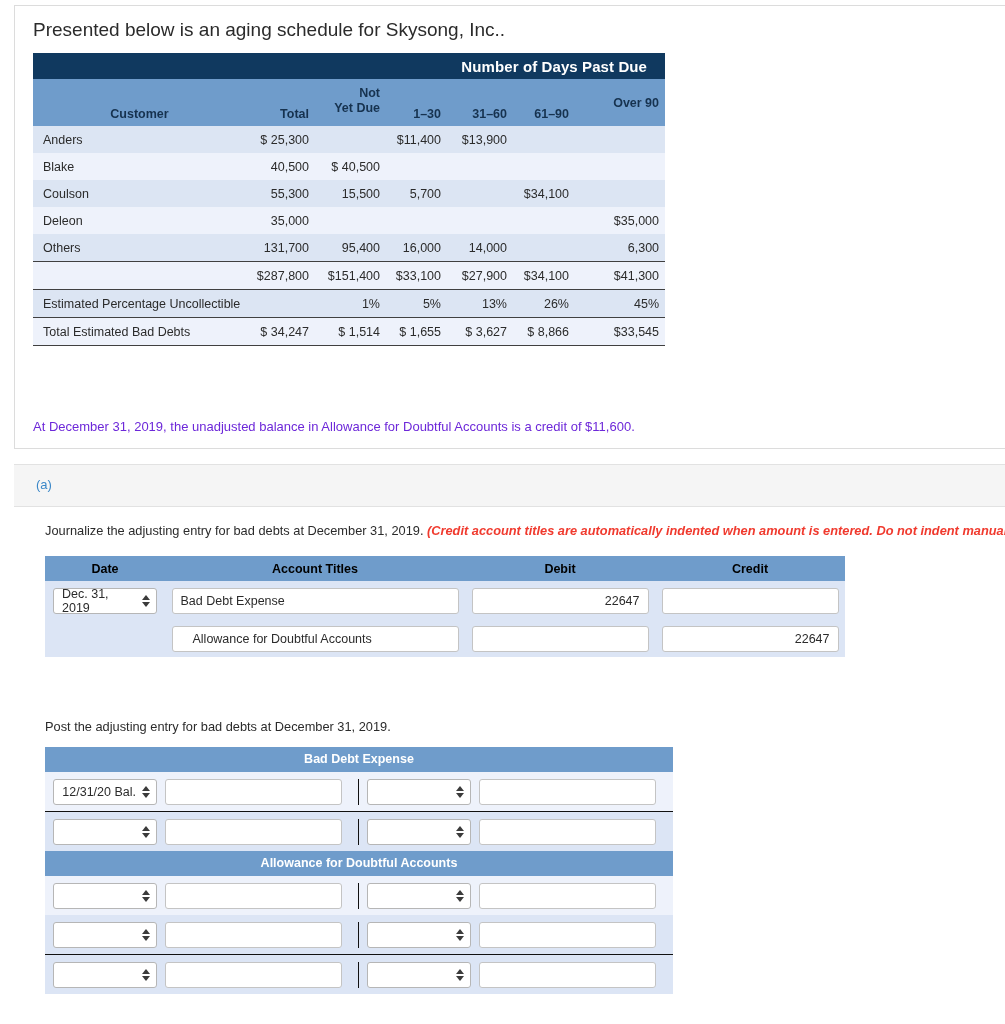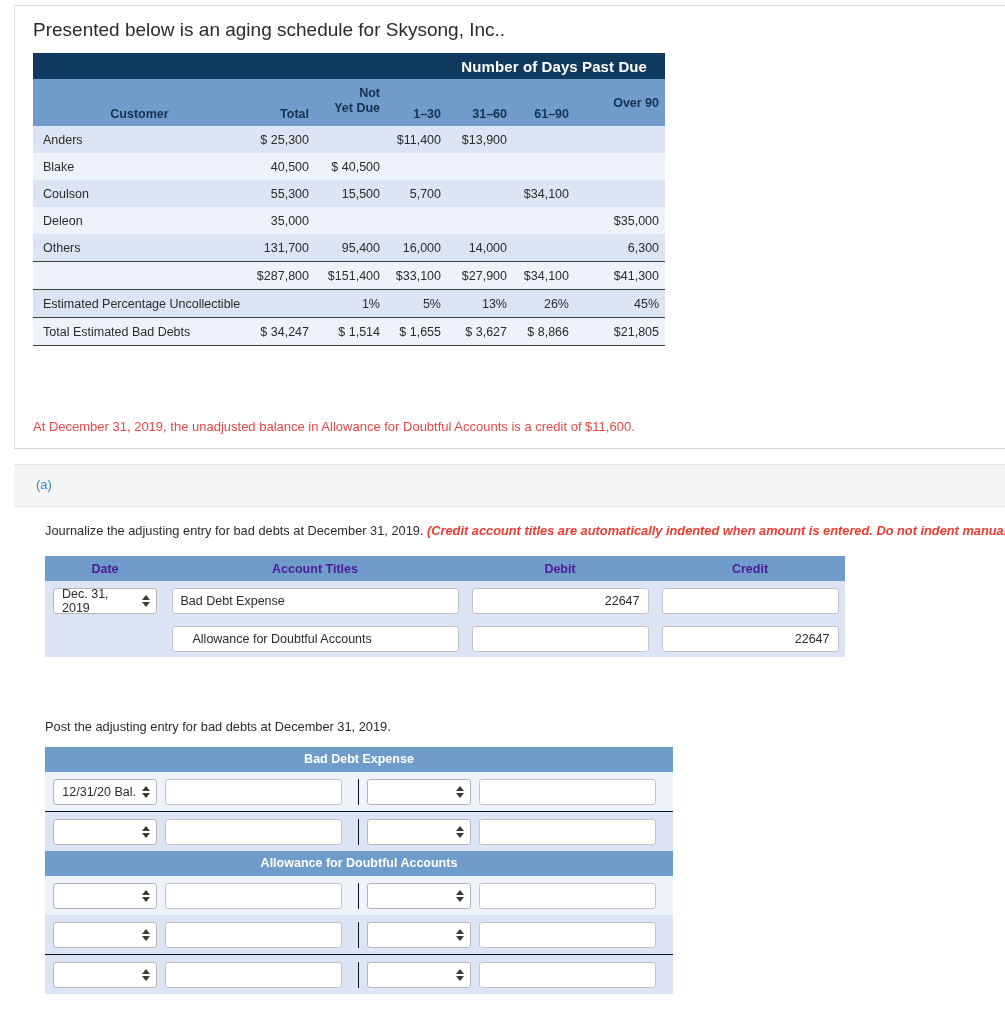--- a/index.html
+++ b/index.html
@@ -36,21 +36,21 @@
     top: 13px;
     font-size: 19px;
     color: #2b2b2b;
     white-space: nowrap;
   }
   .closing-text {
     position: absolute;
     left: 18px;
     top: 413px;
     font-size: 13px;
-    color: #ef4444;
+    color: #6d28d9;
     white-space: nowrap;
   }
 
   
   .aging-table {
     position: absolute;
     left: 18px;
     top: 47px;
     width: 632px;
     border-collapse: collapse;
@@ -171,21 +171,21 @@
     left: 31px;
     top: 49px;
     width: 800px;
     background: #dce5f5;
   }
   .journal-head {
     display: flex;
     background: #6f9ccb;
     height: 25px;
     align-items: center;
-    color: #4c1d95;
+    color: #000000;
     font-weight: bold;
     font-size: 12.5px;
   }
   .jh-date   { width: 120px; text-align: center; }
   .jh-titles { width: 300px; text-align: center; }
   .jh-debit  { width: 190px; text-align: center; }
   .jh-credit { width: 190px; text-align: center; }
 
   .journal-row {
     display: flex;
@@ -384,21 +384,21 @@
           <td>26%</td>
           <td>45%</td>
         </tr>
         <tr class="row-b topline botline">
           <td class="name">Total Estimated Bad Debts</td>
           <td>$ 34,247</td>
           <td>$ 1,514</td>
           <td>$ 1,655</td>
           <td>$ 3,627</td>
           <td>$ 8,866</td>
-          <td>$21,805</td>
+          <td>$33,545</td>
         </tr>
       </tbody>
     </table>
 
     <div class="closing-text">At December 31, 2019, the unadjusted balance in Allowance for Doubtful Accounts is a credit of $11,600.</div>
   </div>
 
   <div class="part-band">
     <div class="part-label">(a)</div>
   </div>

